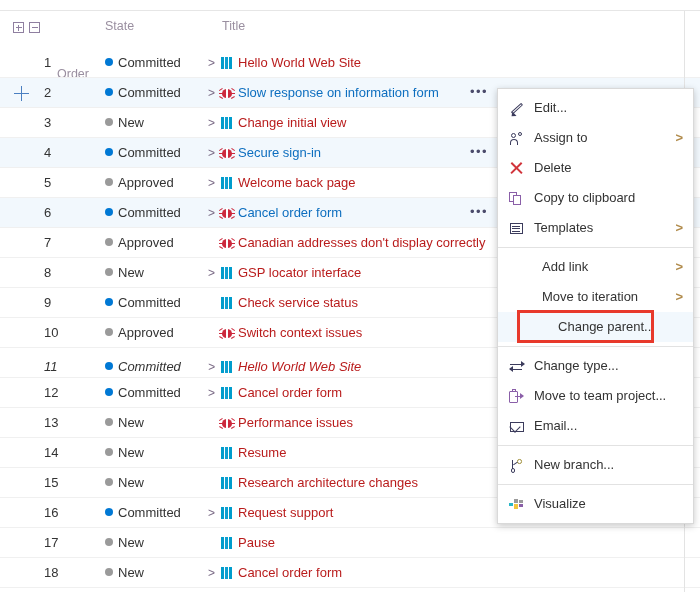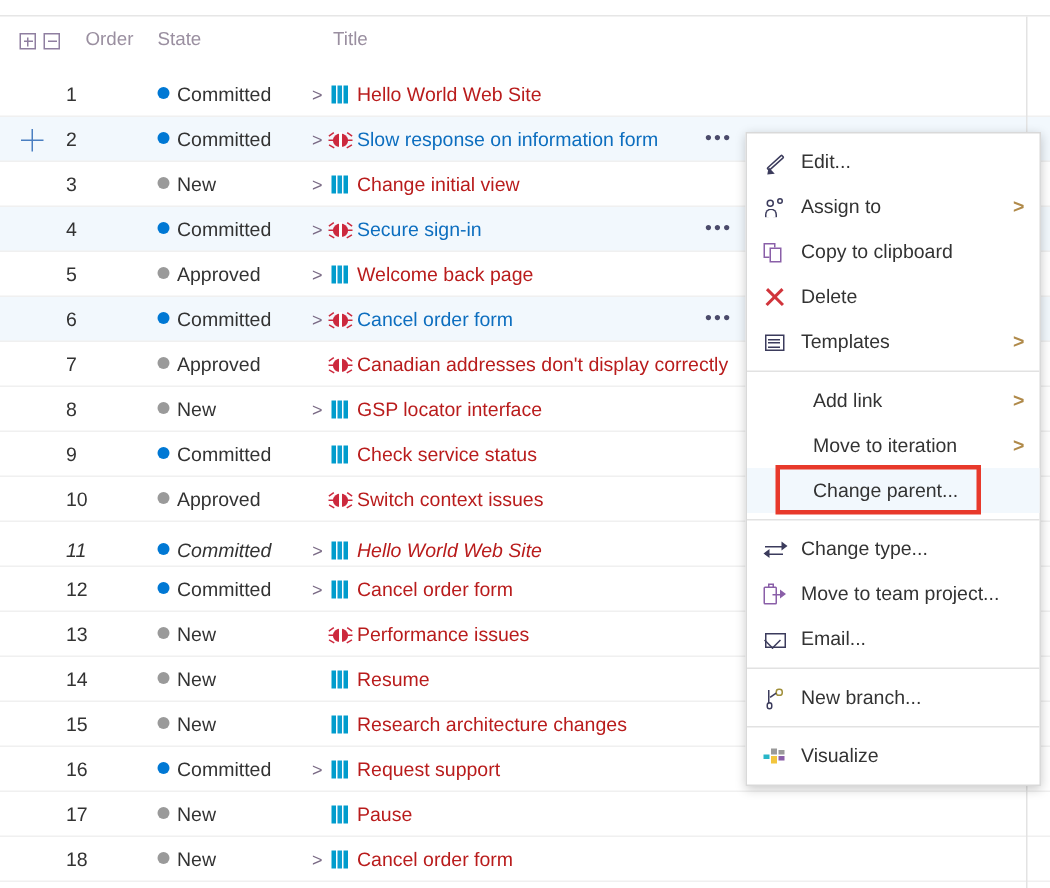--- a/index.html
+++ b/index.html
@@ -61,21 +61,21 @@
   .boxicon.plus::after {
     content: "";
     position: absolute;
     left: 4px; top: 1.5px;
     width: 1px; height: 6px;
     background: #8f7fa0;
   }
   #icon-expand-all { left: 0; }
   #icon-collapse-all { left: 16px; }
 
-  .hdr-order { left: 57px; }
+  .hdr-order { left: 57px; margin-top: 48px; }
   .hdr-state { left: 105px; text-align: right; }
   .hdr-title { left: 222px; }
 
   .row {
     position: absolute;
     left: 0;
     width: 700px;
     height: 30px;
     box-sizing: border-box;
   }
@@ -248,21 +248,21 @@
   .mi-ico {
     position: absolute;
     left: 11px; top: 8px;
     width: 15px; height: 15px;
   }
   .menu-sep {
     height: 1px;
     background: #e2e2e2;
     margin: 4px 0 4px 0;
   }
-  .mi.highlighted { background: #f2f8fd; }
+  .mi.highlighted { background: #f2f8fd; text-align: center; }
   .mi .redbox {
     position: absolute;
     left: 19px; top: -2px;
     width: 137px; height: 33px;
     border: 3px solid #e8392b;
     box-sizing: border-box;
     pointer-events: none;
   }
 
   
@@ -641,28 +641,28 @@
 <div id="ctx-menu">
     <div class="mi"><span class="mi-ico ic-pencil">
         <s></s>
         <b></b>
       </span><span class="mi-label">Edit...</span></div>
     <div class="mi"><span class="mi-ico ic-person">
         <b></b>
         <s></s>
         <u></u>
       </span><span class="mi-label">Assign to</span><span class="mi-sub">&gt;</span></div>
+    <div class="mi"><span class="mi-ico ic-x">
+        <s></s>
+        <b></b>
+      </span><span class="mi-label">Delete</span></div>
     <div class="mi"><span class="mi-ico ic-copy">
         <s></s>
         <b></b>
       </span><span class="mi-label">Copy to clipboard</span></div>
-    <div class="mi"><span class="mi-ico ic-x">
-        <s></s>
-        <b></b>
-      </span><span class="mi-label">Delete</span></div>
     <div class="mi"><span class="mi-ico ic-template">
         <s></s>
         <i></i>
         <i></i>
         <i></i>
       </span><span class="mi-label">Templates</span><span class="mi-sub">&gt;</span></div>
     <div class="menu-sep"></div>
     <div class="mi noicon"><span class="mi-label">Add link</span><span class="mi-sub">&gt;</span></div>
     <div class="mi noicon"><span class="mi-label">Move to iteration</span><span class="mi-sub">&gt;</span></div>
     <div class="mi noicon highlighted"><span class="mi-label">Change parent...</span><span class="redbox" style="border-color: rgb(232, 57, 43);"></span></div>

